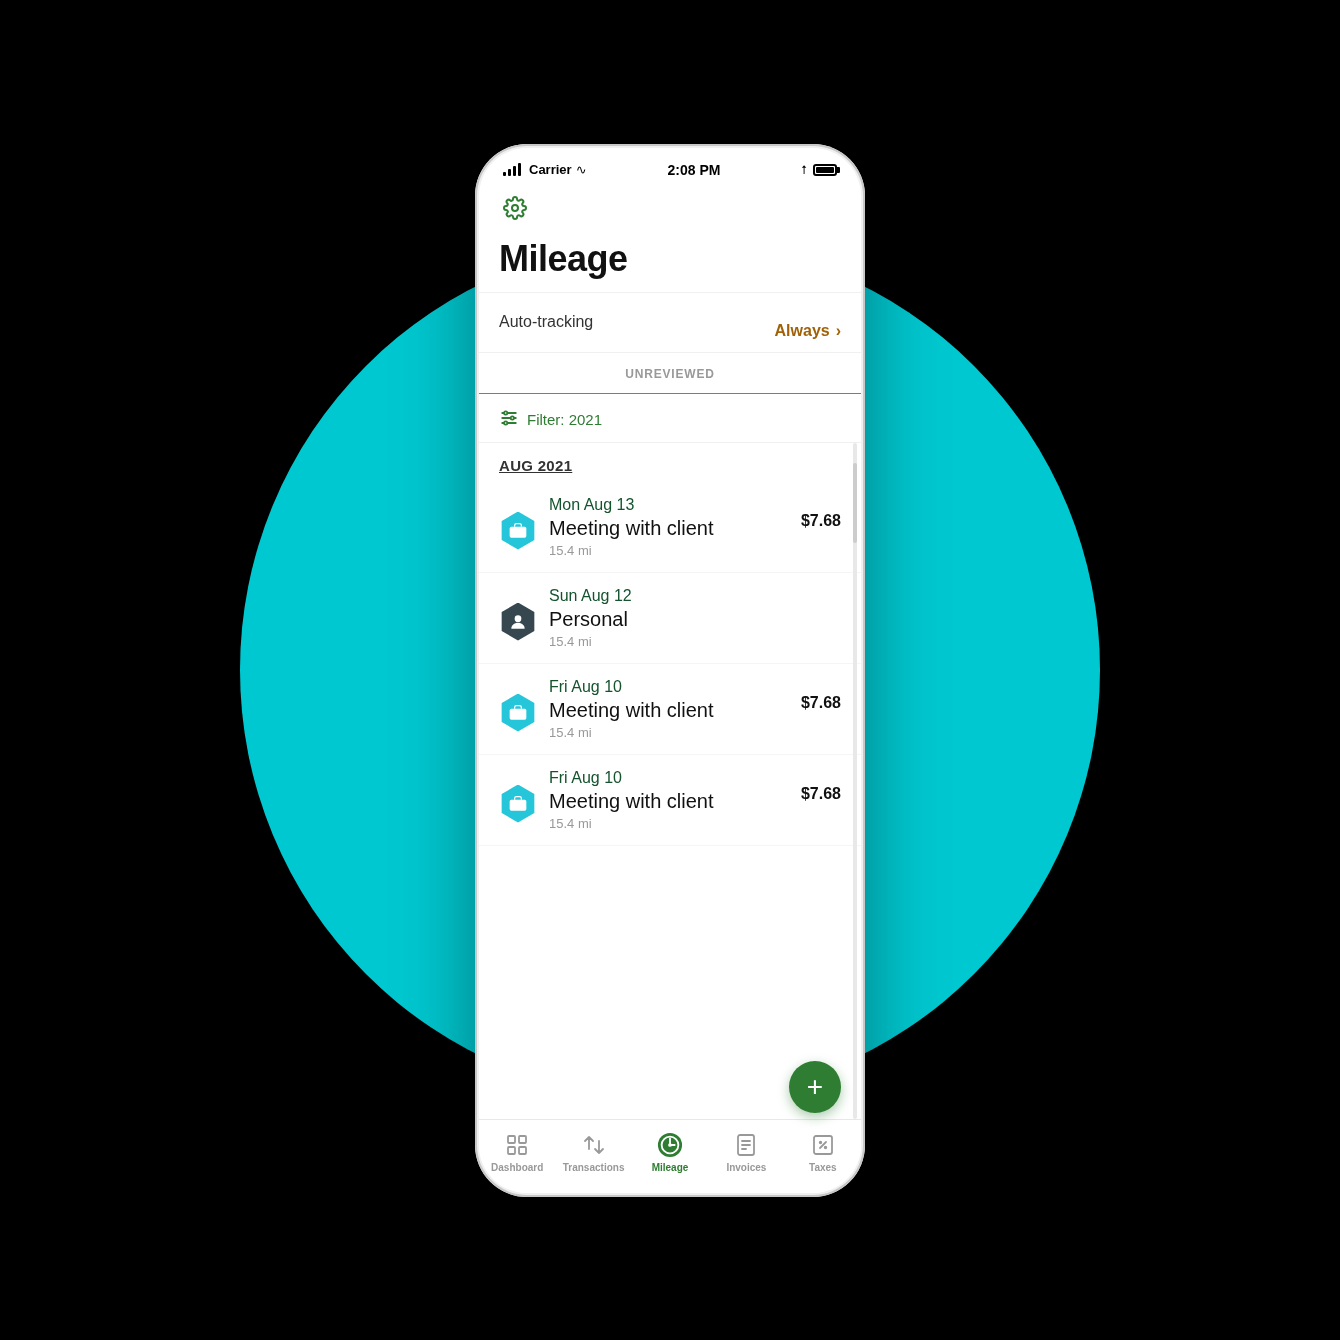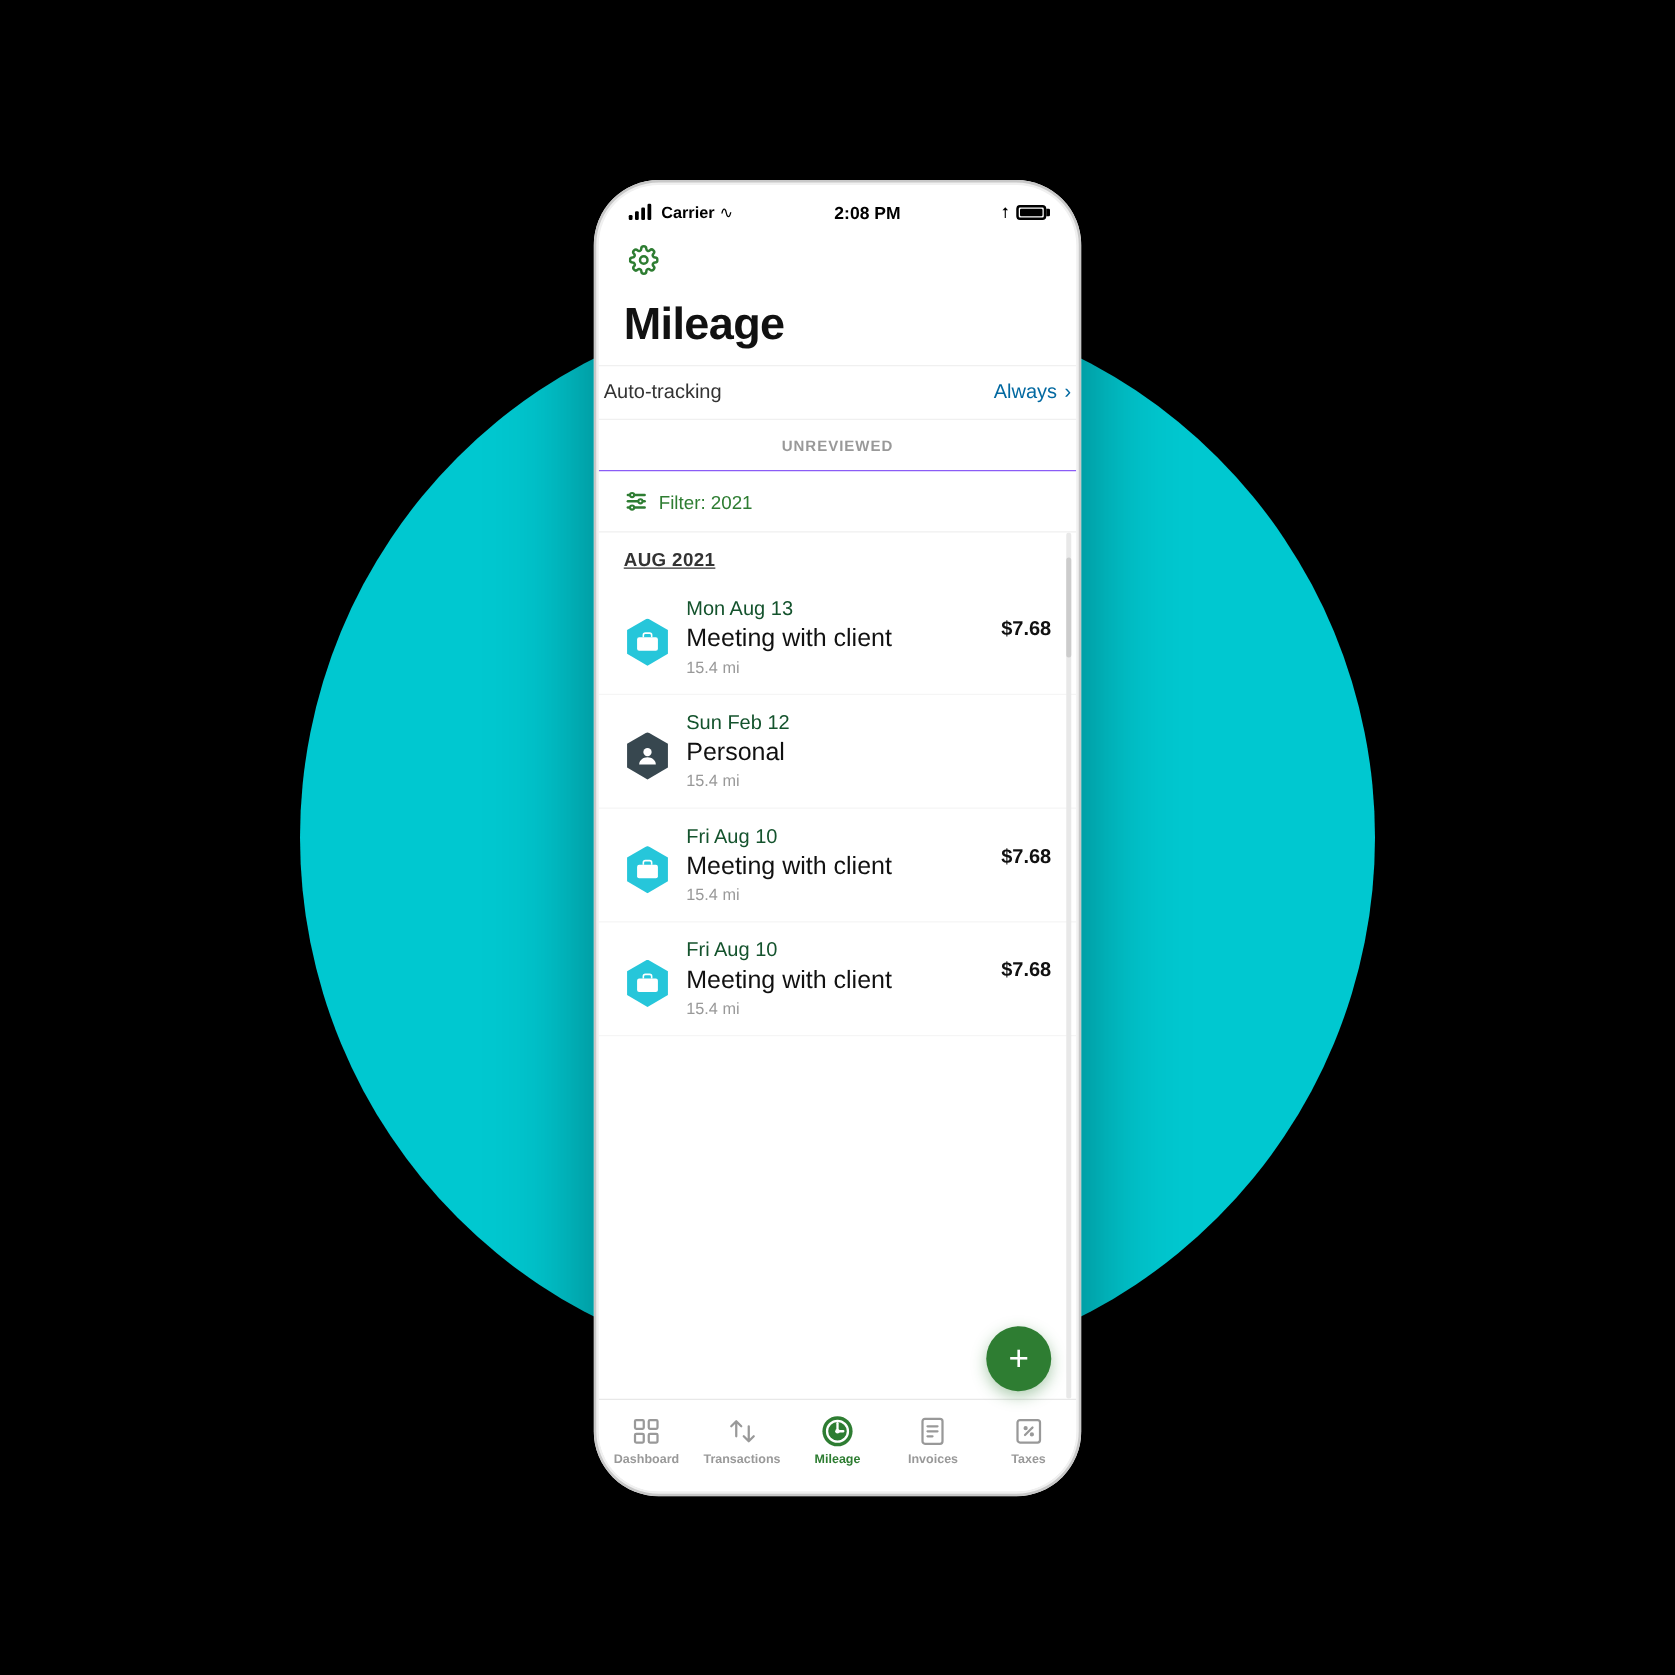--- a/index.html
+++ b/index.html
@@ -150,40 +150,41 @@
       font-weight: 800;
       color: #111;
       letter-spacing: -0.5px;
     }
 
     
     .auto-tracking-row {
       display: flex;
       align-items: center;
       justify-content: space-between;
-      padding: 12px 4px;
+      padding: 12px 20px;
       border-top: 1px solid #f0f0f0;
       border-bottom: 1px solid #f0f0f0;
       flex-shrink: 0;
       cursor: pointer;
       gap: 48px;
     }
     .auto-tracking-label {
       font-size: 16px;
       color: #333;
     }
     .auto-tracking-value {
       display: flex;
       align-items: center;
       gap: 6px;
     }
     .auto-tracking-value span {
       font-size: 16px;
-      color: #0369a1;
-      font-weight: 400;
+      color: #a16207;
+      font-weight: 700;
+      margin-top: 17px;
     }
     .chevron-right {
       font-size: 14px;
       color: #2e7d32;
       font-weight: 700;
     }
 
     
     .tabs {
       display: flex;
@@ -482,21 +483,21 @@
       </div>
 
       <div class="trip-item">
         <div class="trip-icon personal">
           <svg viewBox="0 0 24 24">
               <circle cx="12" cy="8" r="4" fill="#fff"></circle>
               <path d="M4 20c0-4 3.6-7 8-7s8 3 8 7" fill="#fff"></path>
             </svg>
         </div>
         <div class="trip-details">
-          <div class="trip-date">Sun Feb 12</div>
+          <div class="trip-date">Sun Aug 12</div>
           <div class="trip-name">Personal</div>
           <div class="trip-miles">15.4 mi</div>
         </div>
         <div class="trip-amount"></div>
       </div>
 
       <div class="trip-item">
         <div class="trip-icon business">
           <svg viewBox="0 0 24 24">
               <path d="M20 7H4a2 2 0 0 0-2 2v9a2 2 0 0 0 2 2h16a2 2 0 0 0 2-2V9a2 2 0 0 0-2-2z"></path>

